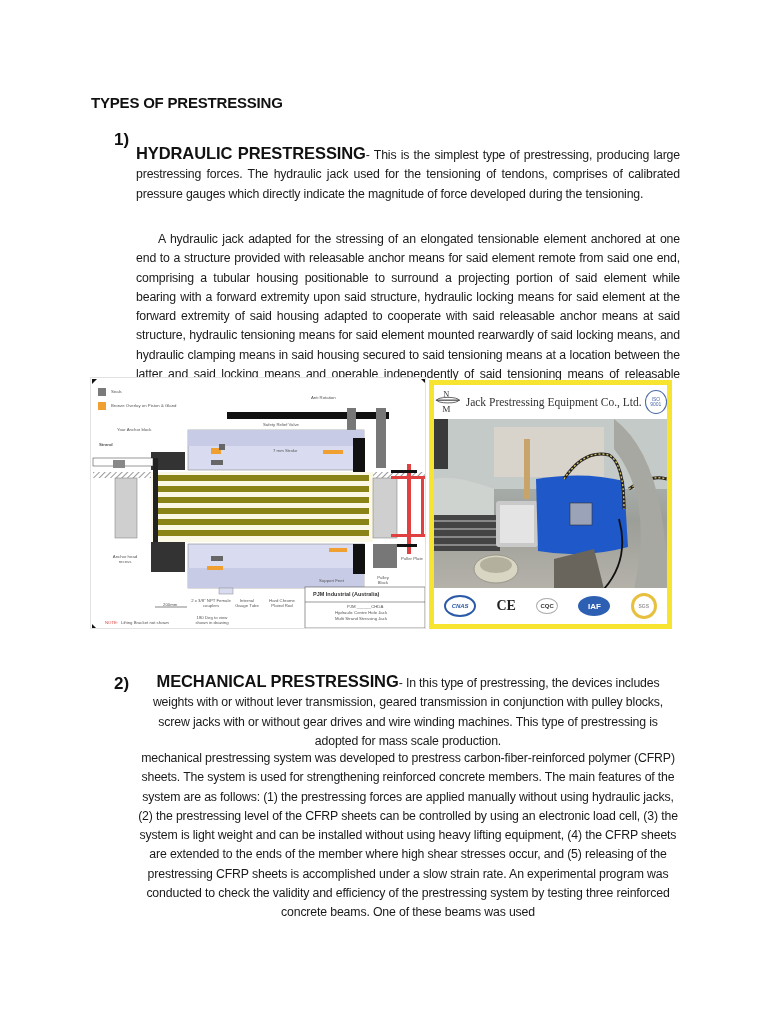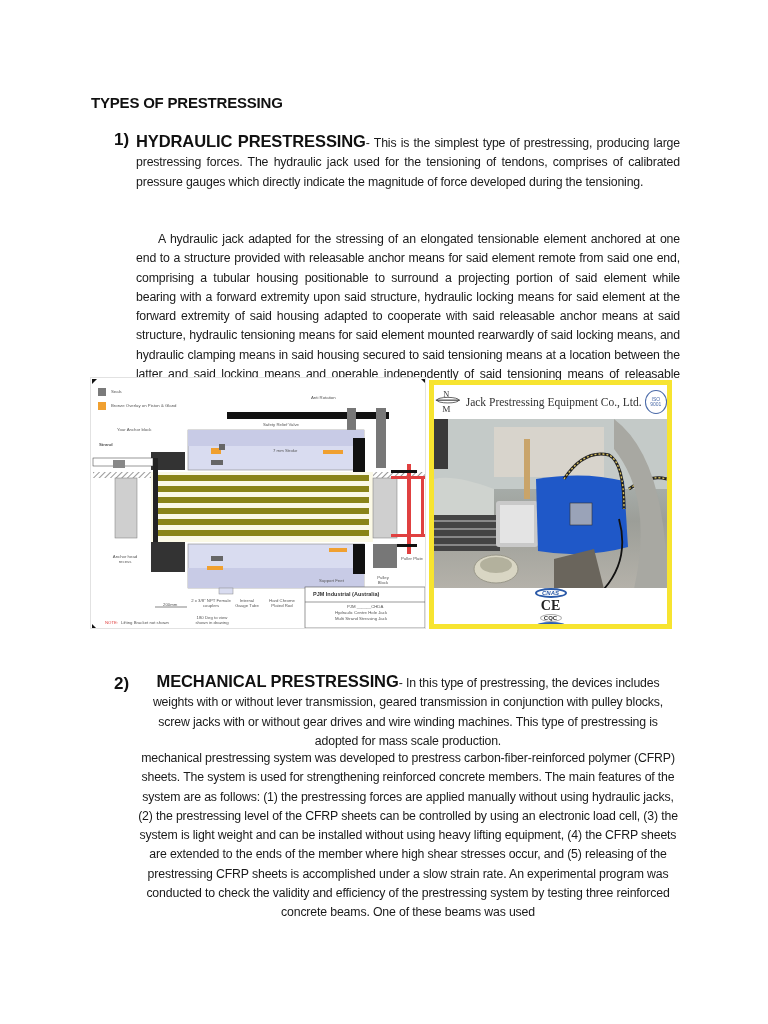--- a/index.html
+++ b/index.html
@@ -23,35 +23,35 @@
                     background: #ffffff; border: 1px solid #e2e2e2; box-sizing: border-box; overflow: hidden; }
   .figure-photo { position: absolute; left: 429px; top: 380px; width: 243px; height: 249px;
                   background: #f7e430; box-sizing: border-box; padding: 5px; }
   .photo-inner { position: relative; width: 100%; height: 100%; background: #fff; overflow: hidden; }
   .photo-header { position: absolute; left: 0; top: 0; width: 100%; height: 34px; background: #fff;
                   display: flex; align-items: center; }
   .photo-company { font-family: "Liberation Serif", serif; font-size: 11.5px; color: #333; margin-left: 4px; white-space: nowrap; }
   .photo-scene { position: absolute; left: 0; top: 34px; width: 100%; height: 170px;
                  background: linear-gradient(180deg, #bfc6c4 0%, #a9b0ad 35%, #9c9e98 60%, #b5b2aa 100%); overflow: hidden; }
   .photo-logos { position: absolute; left: 0; bottom: 0; width: 100%; height: 36px; background: #fff;
-                 display: flex; justify-content: space-around; align-items: center; flex-direction: column; }
+                 display: flex; justify-content: space-around; align-items: center; }
   .logo { font-size: 10px; font-weight: bold; display: flex; align-items: center; justify-content: center; }
 
   .lbl { position: absolute; font-size: 4.3px; color: #555; white-space: nowrap; font-family: "Liberation Sans", sans-serif; }
 </style>
 </head>
 <body>
 
 <div class="page">
 
   <div class="doc-title">TYPES OF PRESTRESSING</div>
 
   <div class="section" style="top:128px;">
     <span class="sec-num" style="top:2px;">1)</span>
-    <div class="para" style="top:4px;">
+    <div class="para" style="top:16px;">
       <span class="heading-inline">HYDRAULIC PRESTRESSING</span><span>- This is the simplest type of prestressing, producing large prestressing forces. The hydraulic jack used for the tensioning of tendons, comprises of calibrated pressure gauges which directly indicate the magnitude of force developed during the tensioning.</span>
     </div>
     <div class="para indent" style="top:71px;">A hydraulic jack adapted for the stressing of an elongated tensionable element anchored at one end to a structure provided with releasable anchor means for said element remote from said one end, comprising a tubular housing positionable to surround a projecting portion of said element while bearing with a forward extremity upon said structure, hydraulic locking means for said element at the forward extremity of said housing adapted to cooperate with said releasable anchor means at said structure, hydraulic tensioning means for said element mounted rearwardly of said locking means, and hydraulic clamping means in said housing secured to said tensioning means at a location between the latter and said locking means and operable independently of said tensioning means of releasable engaging said element.</div>
   </div>
 
   <div class="figure-diagram">
     <svg width="336" height="252" viewBox="0 0 336 252">
 
       <rect x="7" y="10" width="8" height="8" fill="#7a7a7a"></rect>
       <rect x="7" y="24" width="8" height="8" fill="#f0a030"></rect>

